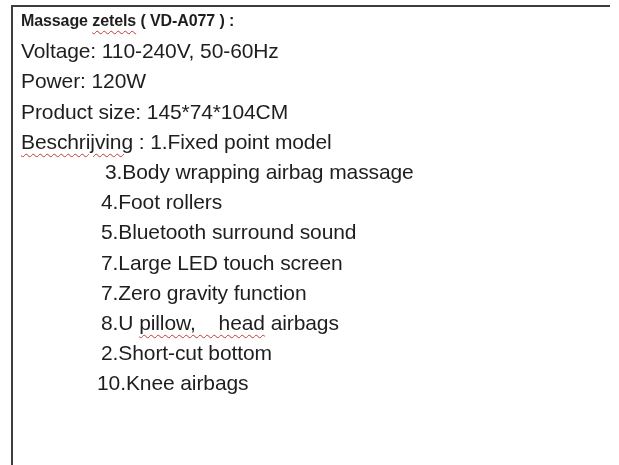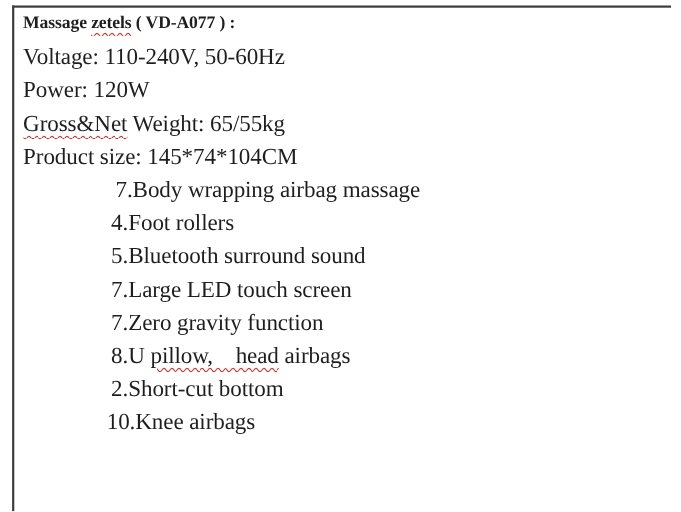--- a/index.html
+++ b/index.html
@@ -6,21 +6,21 @@
     margin: 0;
     padding: 0;
     background: #ffffff;
   }
   .page {
     position: relative;
     width: 619px;
     height: 465px;
     background: var(--bg, #ffffff);
     overflow: hidden;
-    font-family: Liberation Serif, serif;
+    font-family: Liberation Sans, sans-serif;
     color: var(--text, #1e1e1e);
     border-radius: 11px;
   }
   .border-top {
     position: absolute;
     left: 11px;
     top: 5px;
     width: 599px;
     height: 2px;
     background: var(--border, #3d3d3d);
@@ -70,26 +70,26 @@
   <div class="border-left"></div>
 
   <div class="content">
 
     <p class="line title"><span>Massage </span><span class="sq">zetels</span><span> ( VD-A077 ) :</span></p>
 
     <p class="line">Voltage: 110-240V, 50-60Hz</p>
 
     <p class="line">Power: 120W</p>
 
-    <p class="line"><span class="sq">Gross&amp;Net</span><span> Weight: 65/55kg</span></p>
 
     <p class="line">Product size: 145*74*104CM</p>
 
+    <p class="line"><span class="sq">Beschrijving</span><span> : 1.Fixed point model</span></p>
 
-    <p class="line ind-a">7.Body wrapping airbag massage</p>
+    <p class="line ind-a">3.Body wrapping airbag massage</p>
     <p class="line ind-b">4.Foot rollers</p>
     <p class="line ind-b">5.Bluetooth surround sound</p>
     <p class="line ind-b">7.Large LED touch screen</p>
     <p class="line ind-b">7.Zero gravity function</p>
 
     <p class="line ind-b"><span>8.U </span><span class="sq">pillow,    head</span><span> airbags</span></p>
 
     <p class="line ind-b">2.Short-cut bottom</p>
     <p class="line ind-c">10.Knee airbags</p>
 

